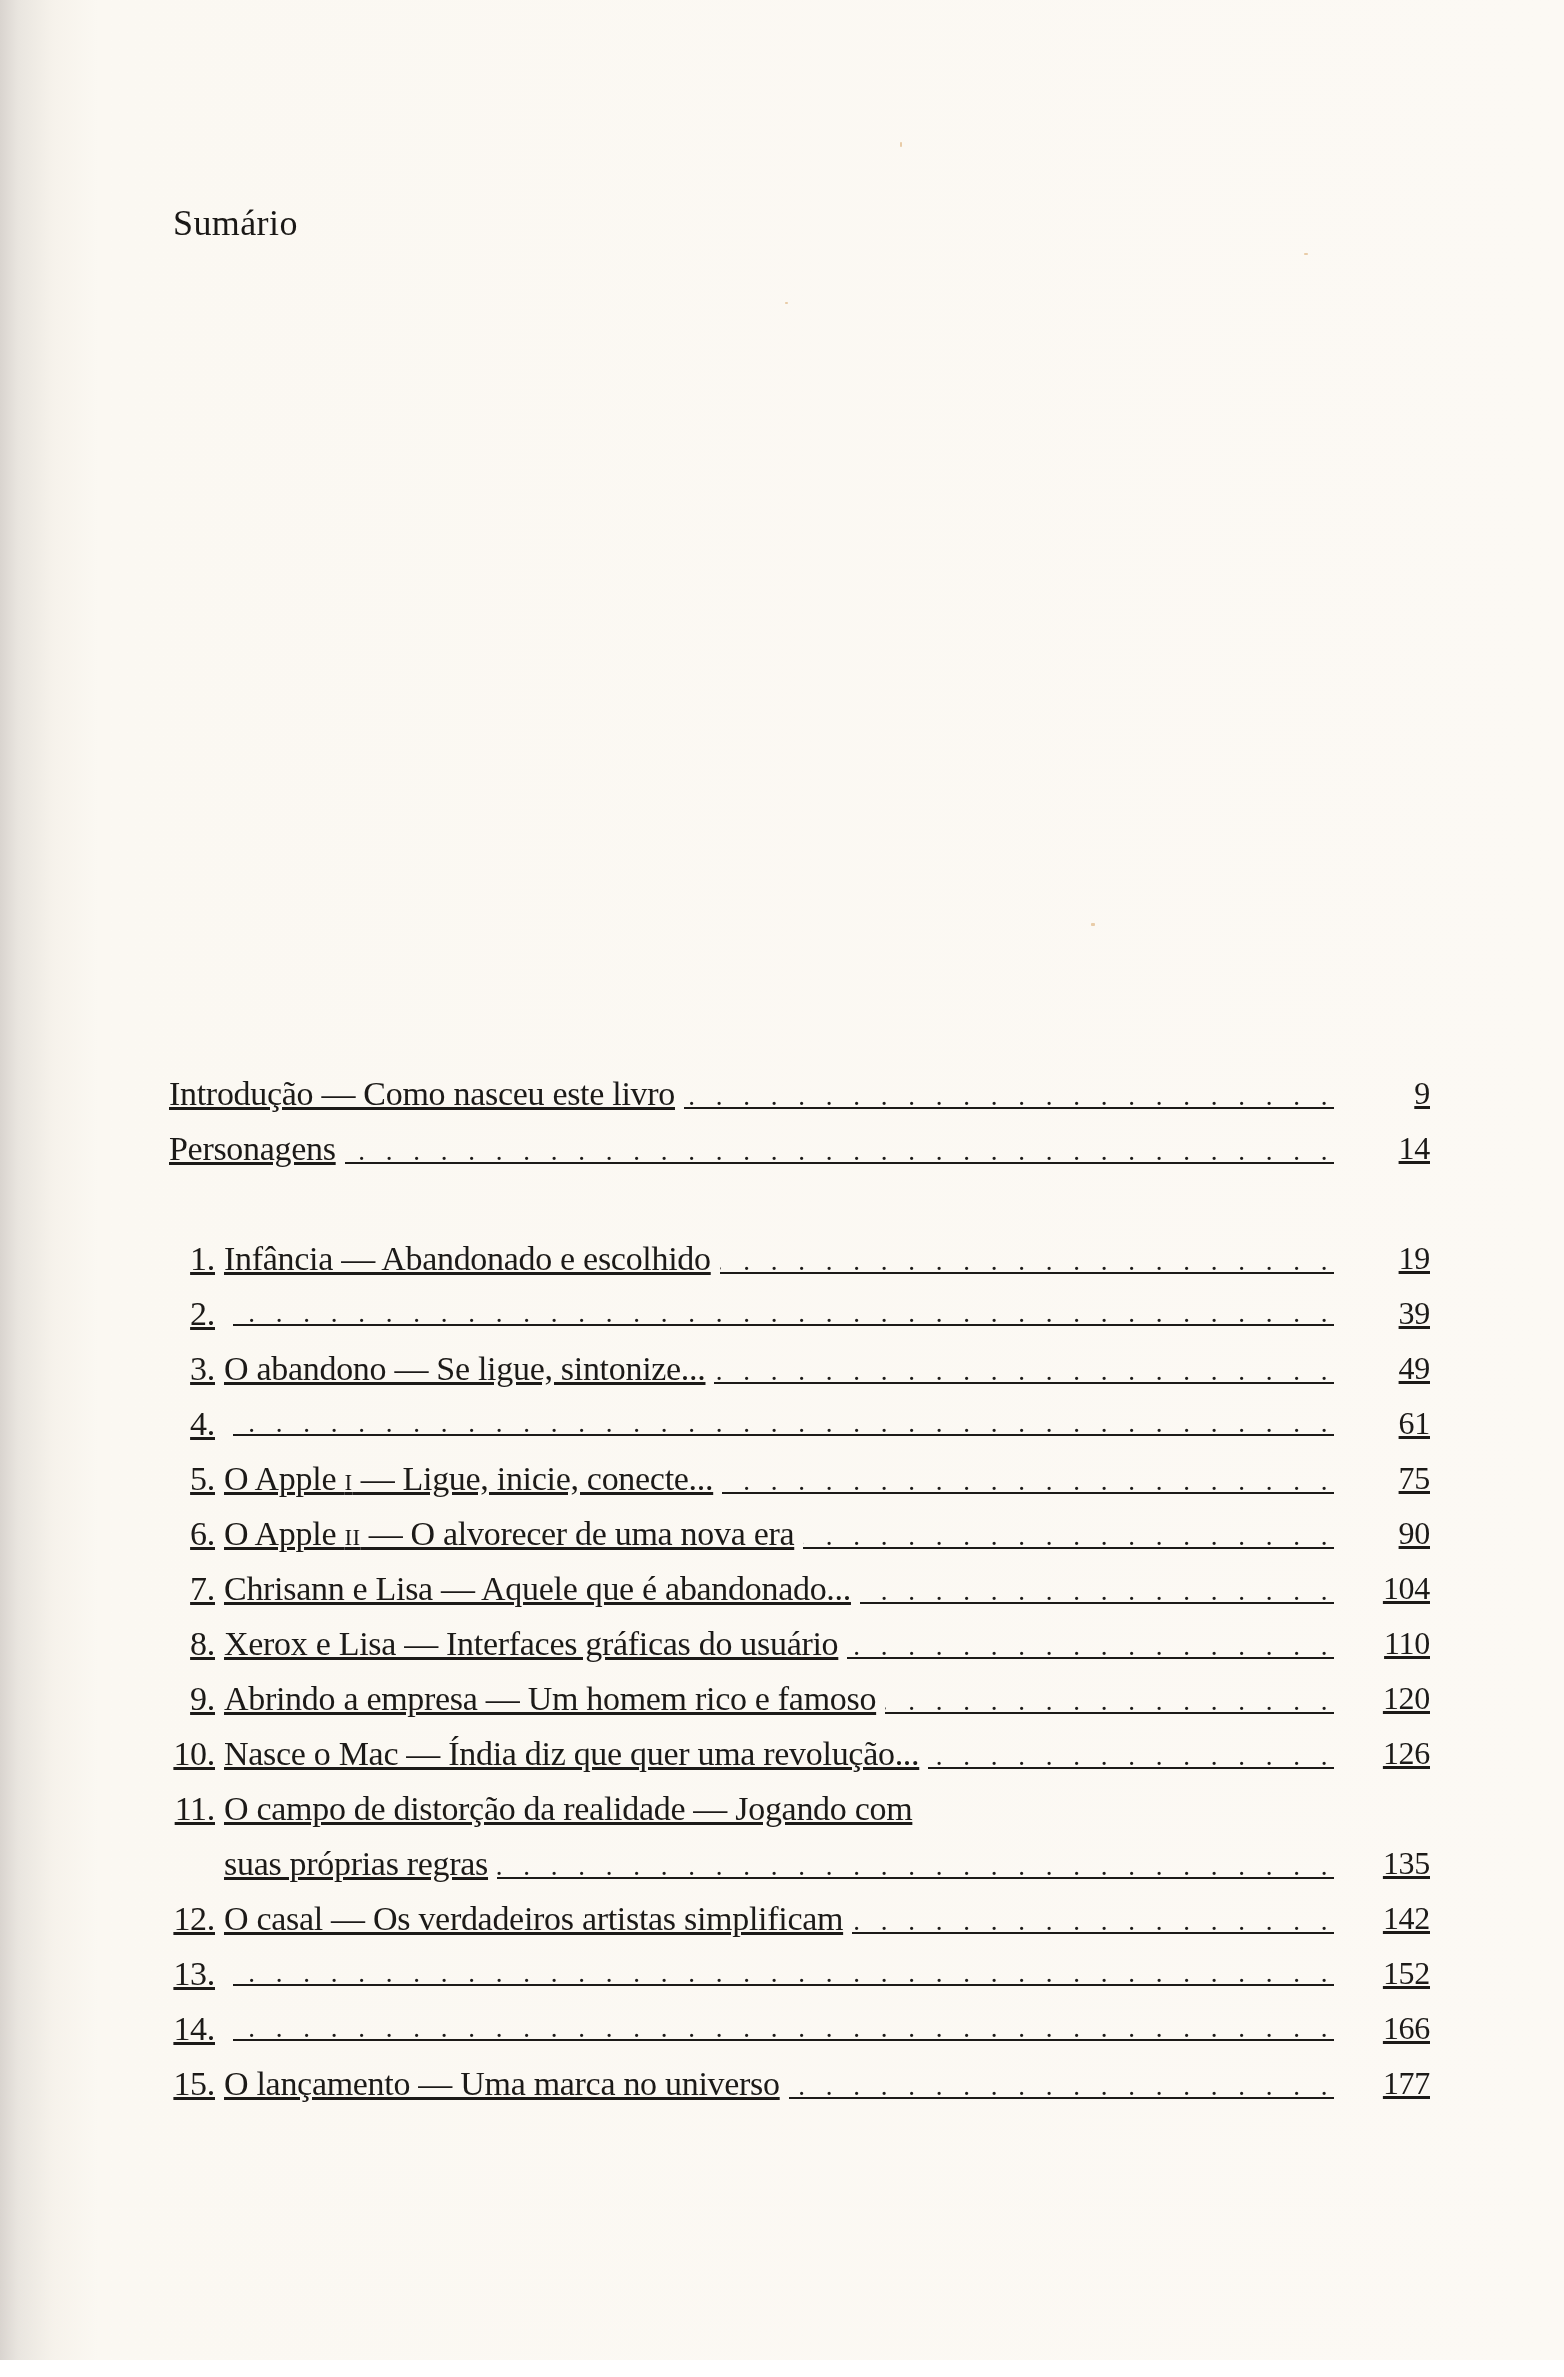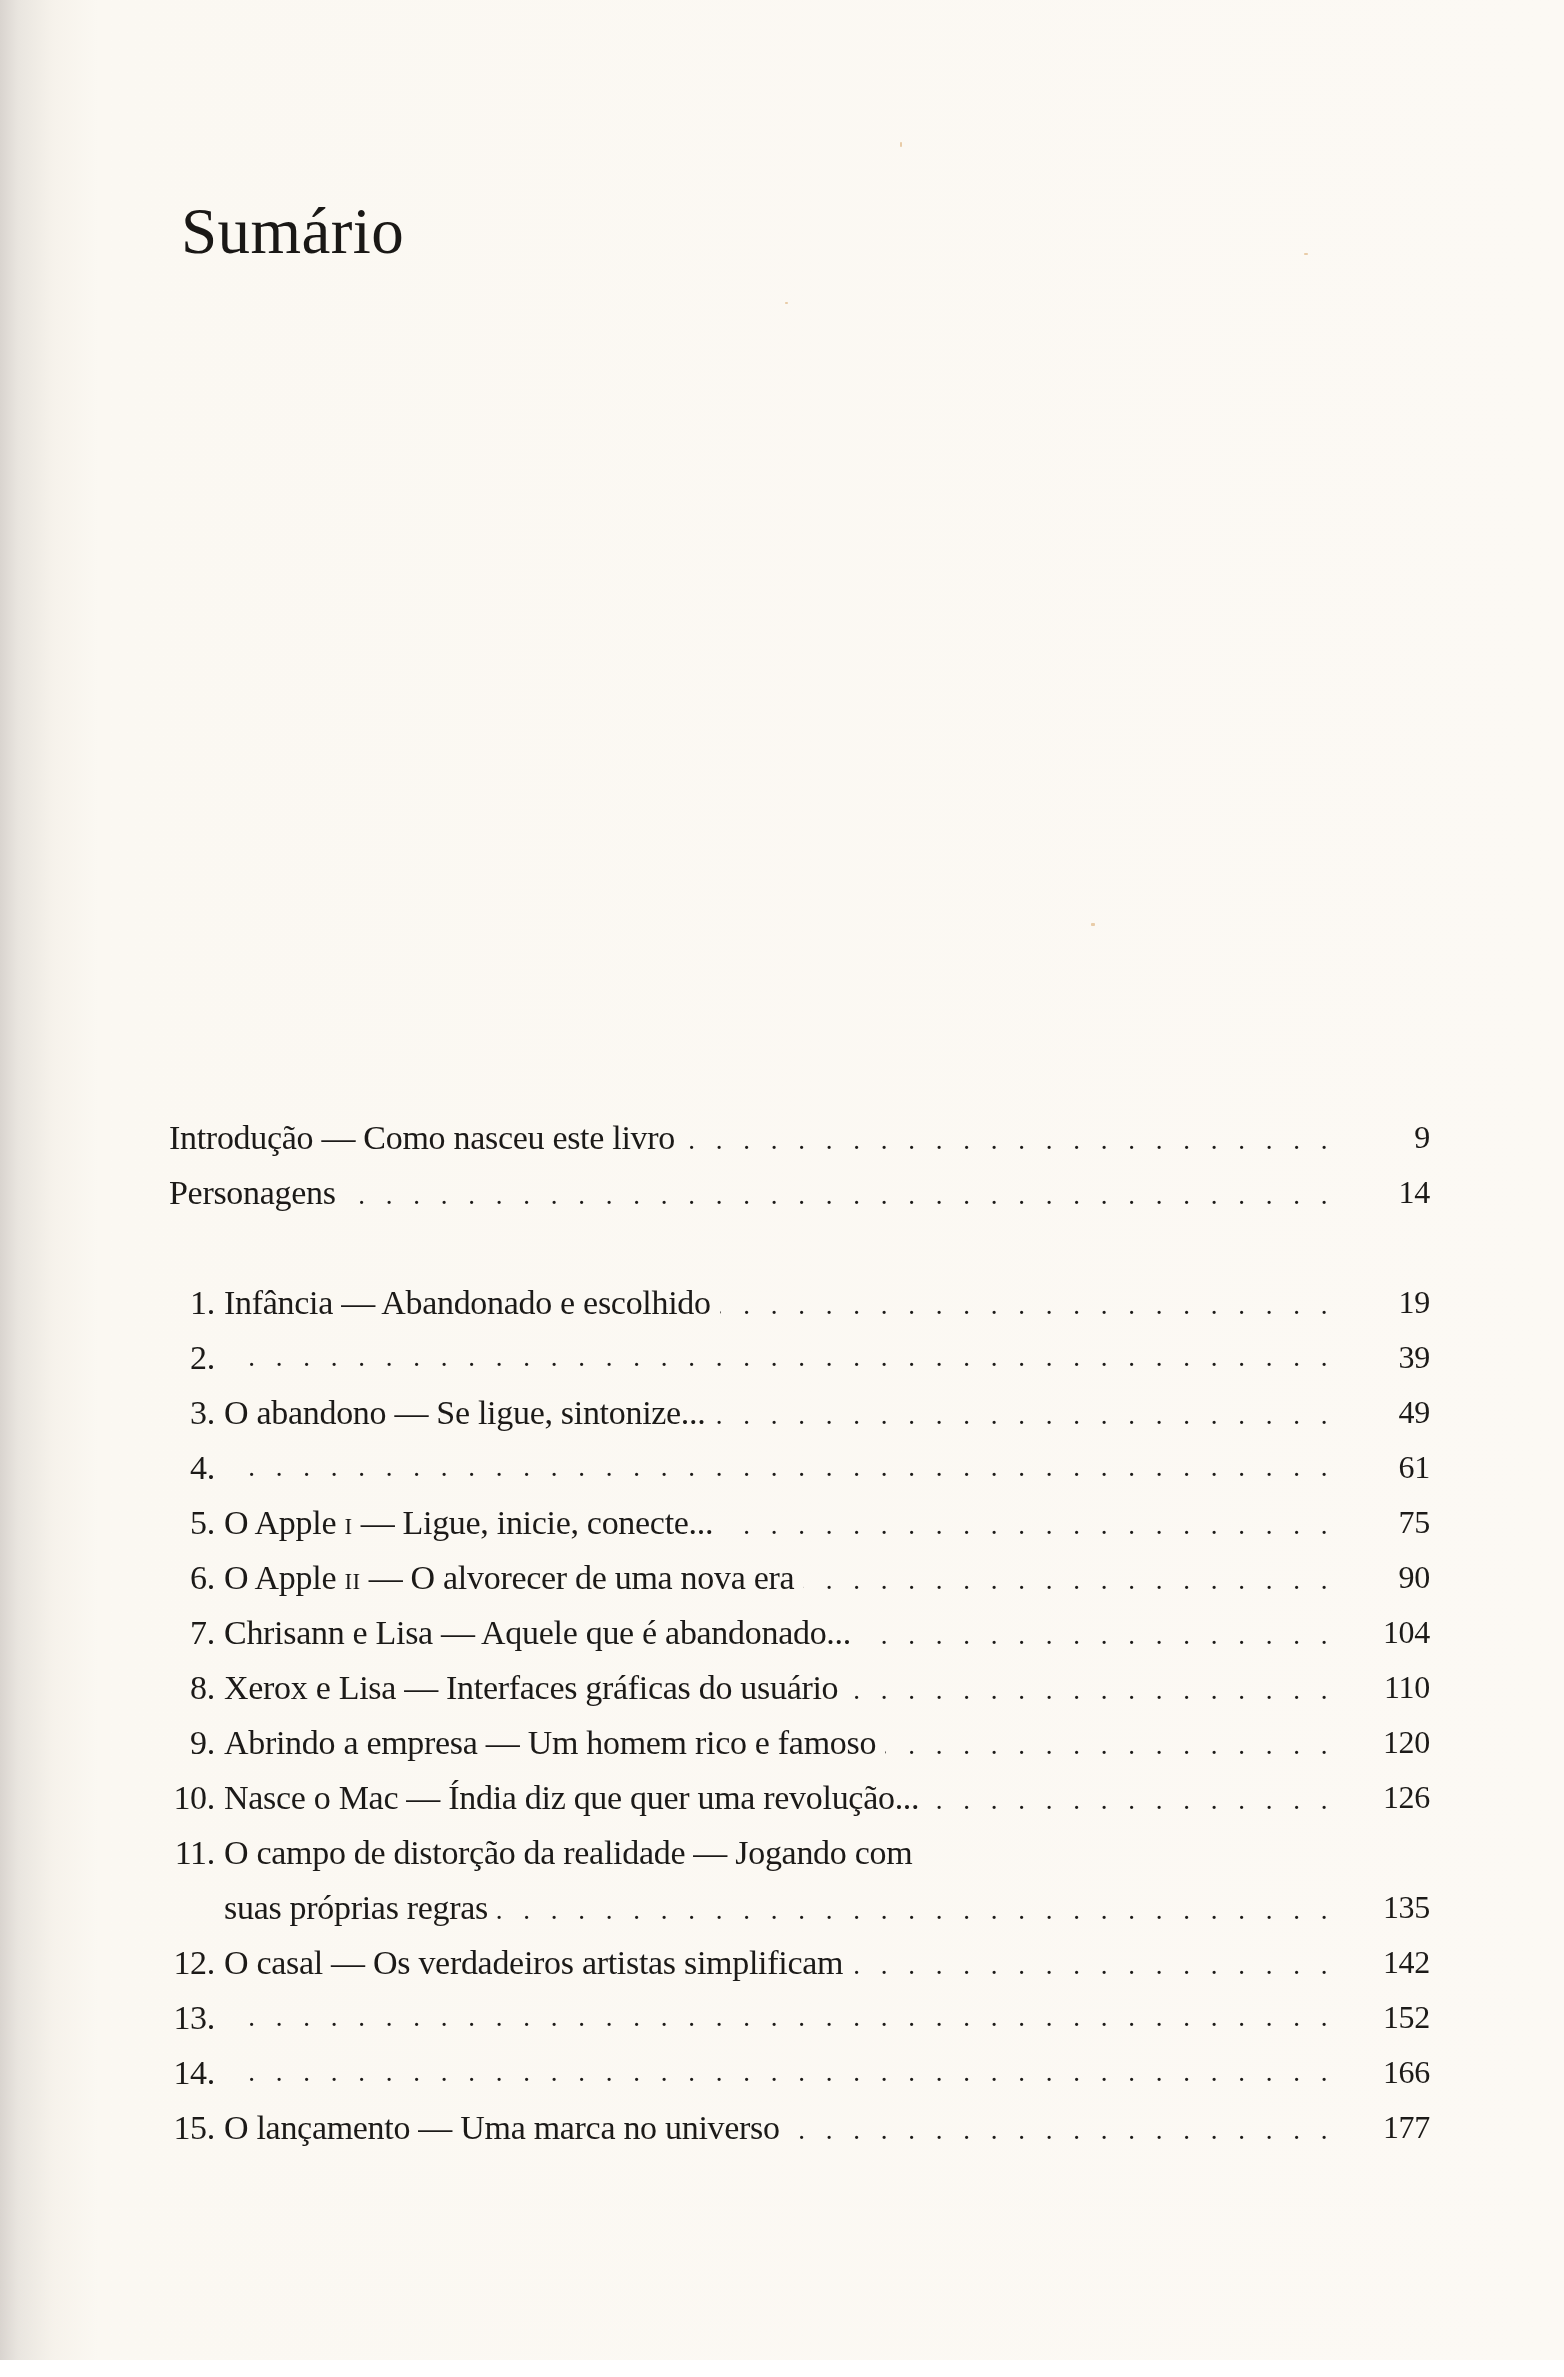--- a/index.html
+++ b/index.html
@@ -21,32 +21,33 @@
       top: 0;
       width: 1565px;
       height: 2360px;
       background:
         linear-gradient(to right, #d9d4cf 0px, #e9e5df 18px, #f6f2eb 53px, #fbf8f2 98px, #fcf9f4 100%);
     }
     .page-title {
       position: absolute;
       left: 169px;
       top: 188px;
-      font-size: 65px;
+      font-size: 36px;
       line-height: 62px;
       font-weight: normal;
-      margin: 12px;
+      margin: 4px;
       letter-spacing: 0.4px;
       color: #1a1816;
     }
     .toc {
       position: absolute;
       left: 169px;
-      top: 1110px;
+      top: 1066px;
       width: 1261px;
+      text-decoration: underline;
     }
     .toc-row {
       position: relative;
       height: 55px;
       display: flex;
       align-items: center;
       font-size: 34px;
       letter-spacing: -0.3px;
     }
     .toc-row.gap-after {

